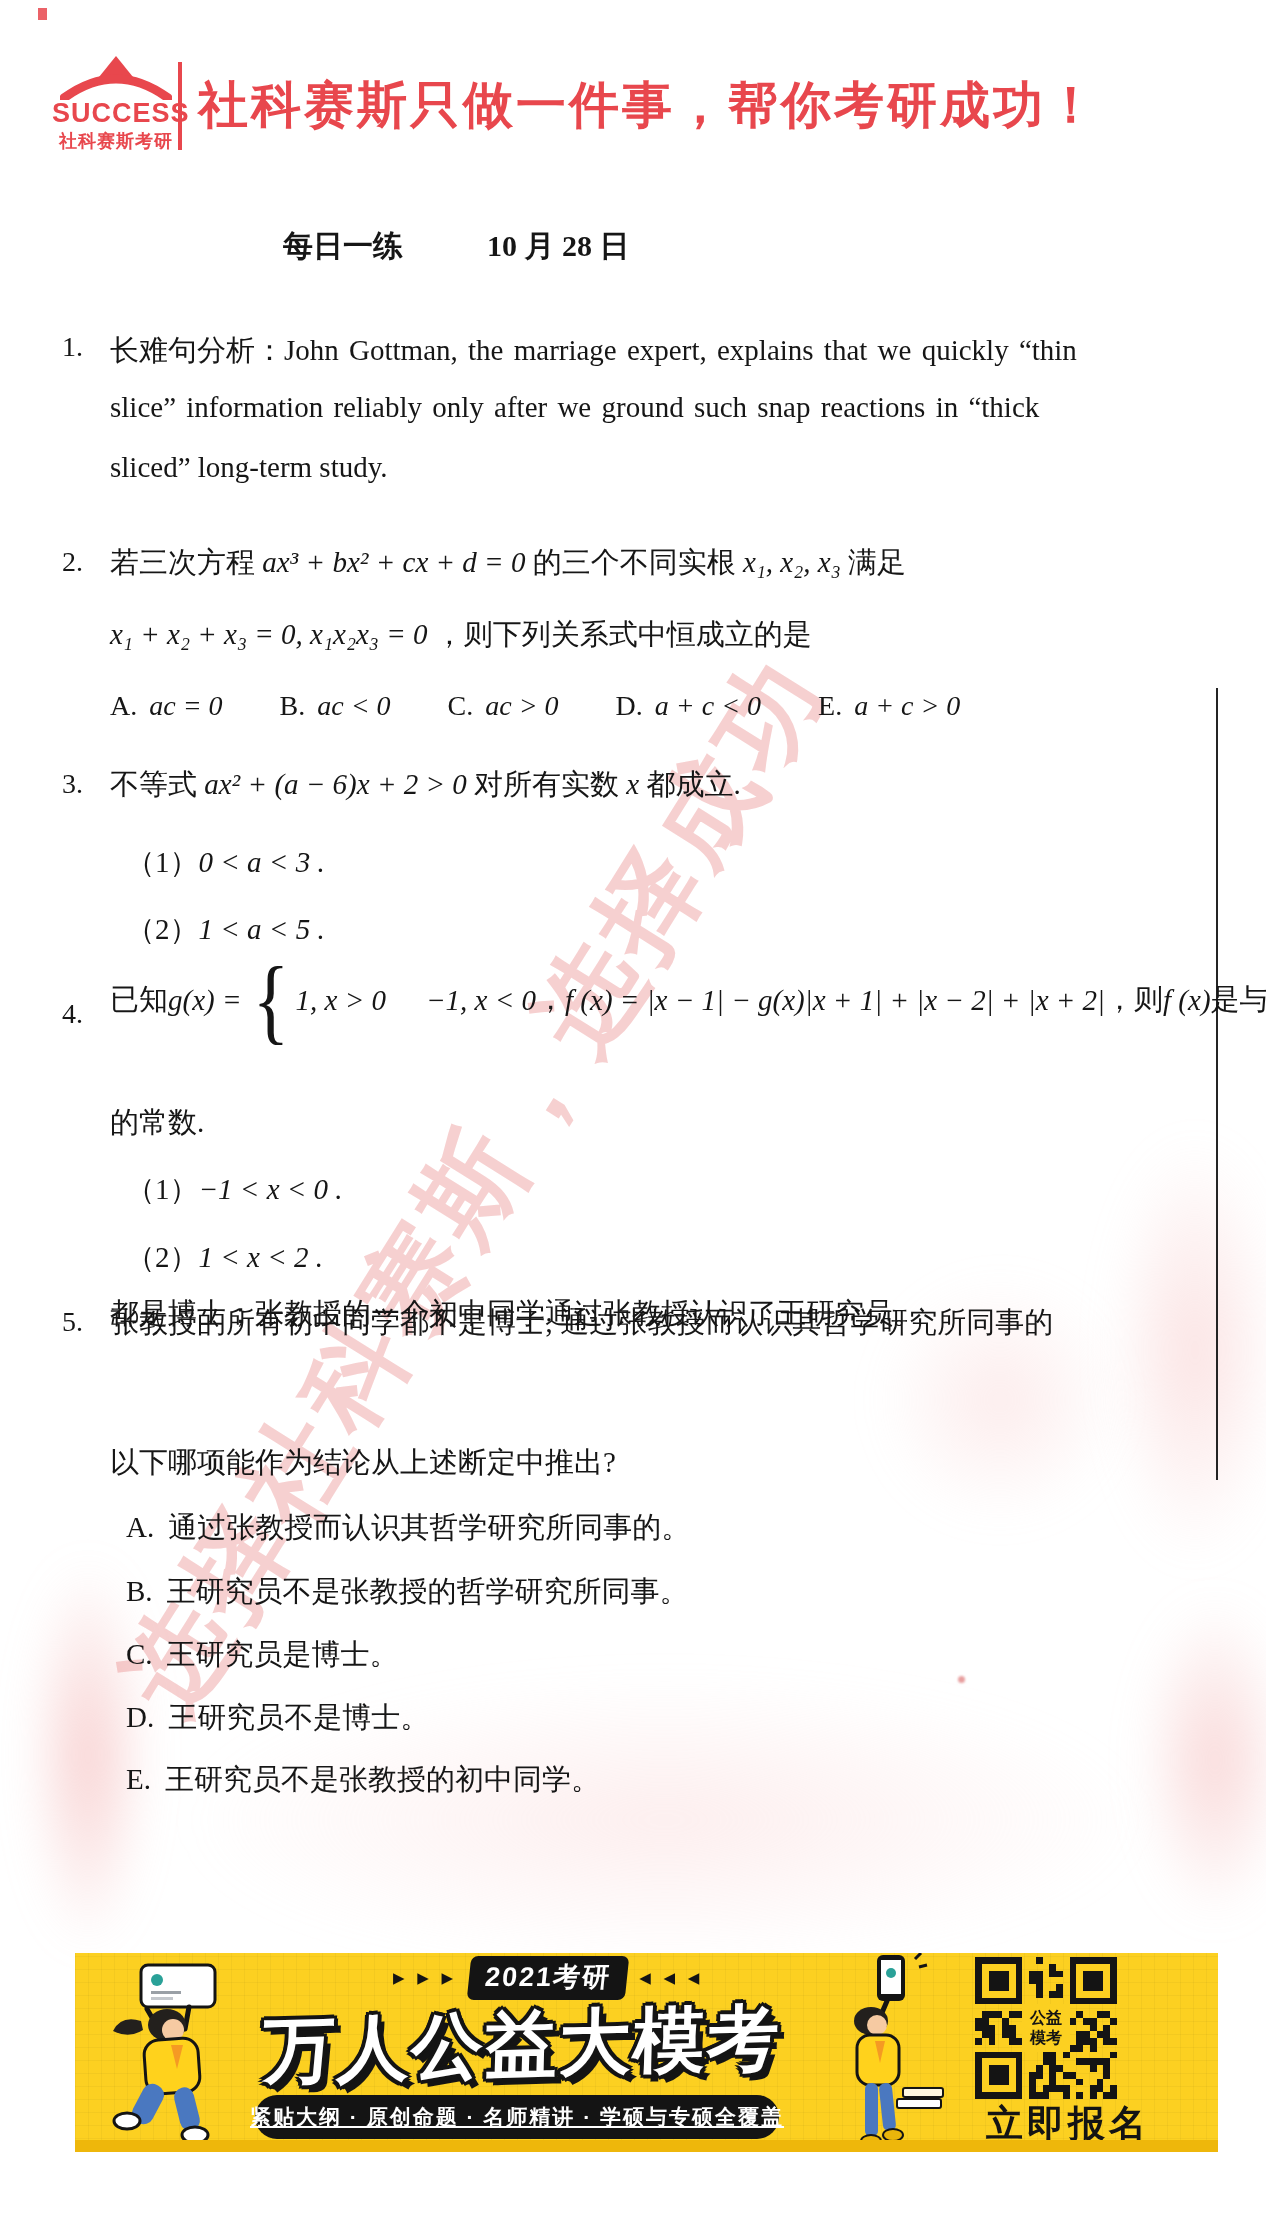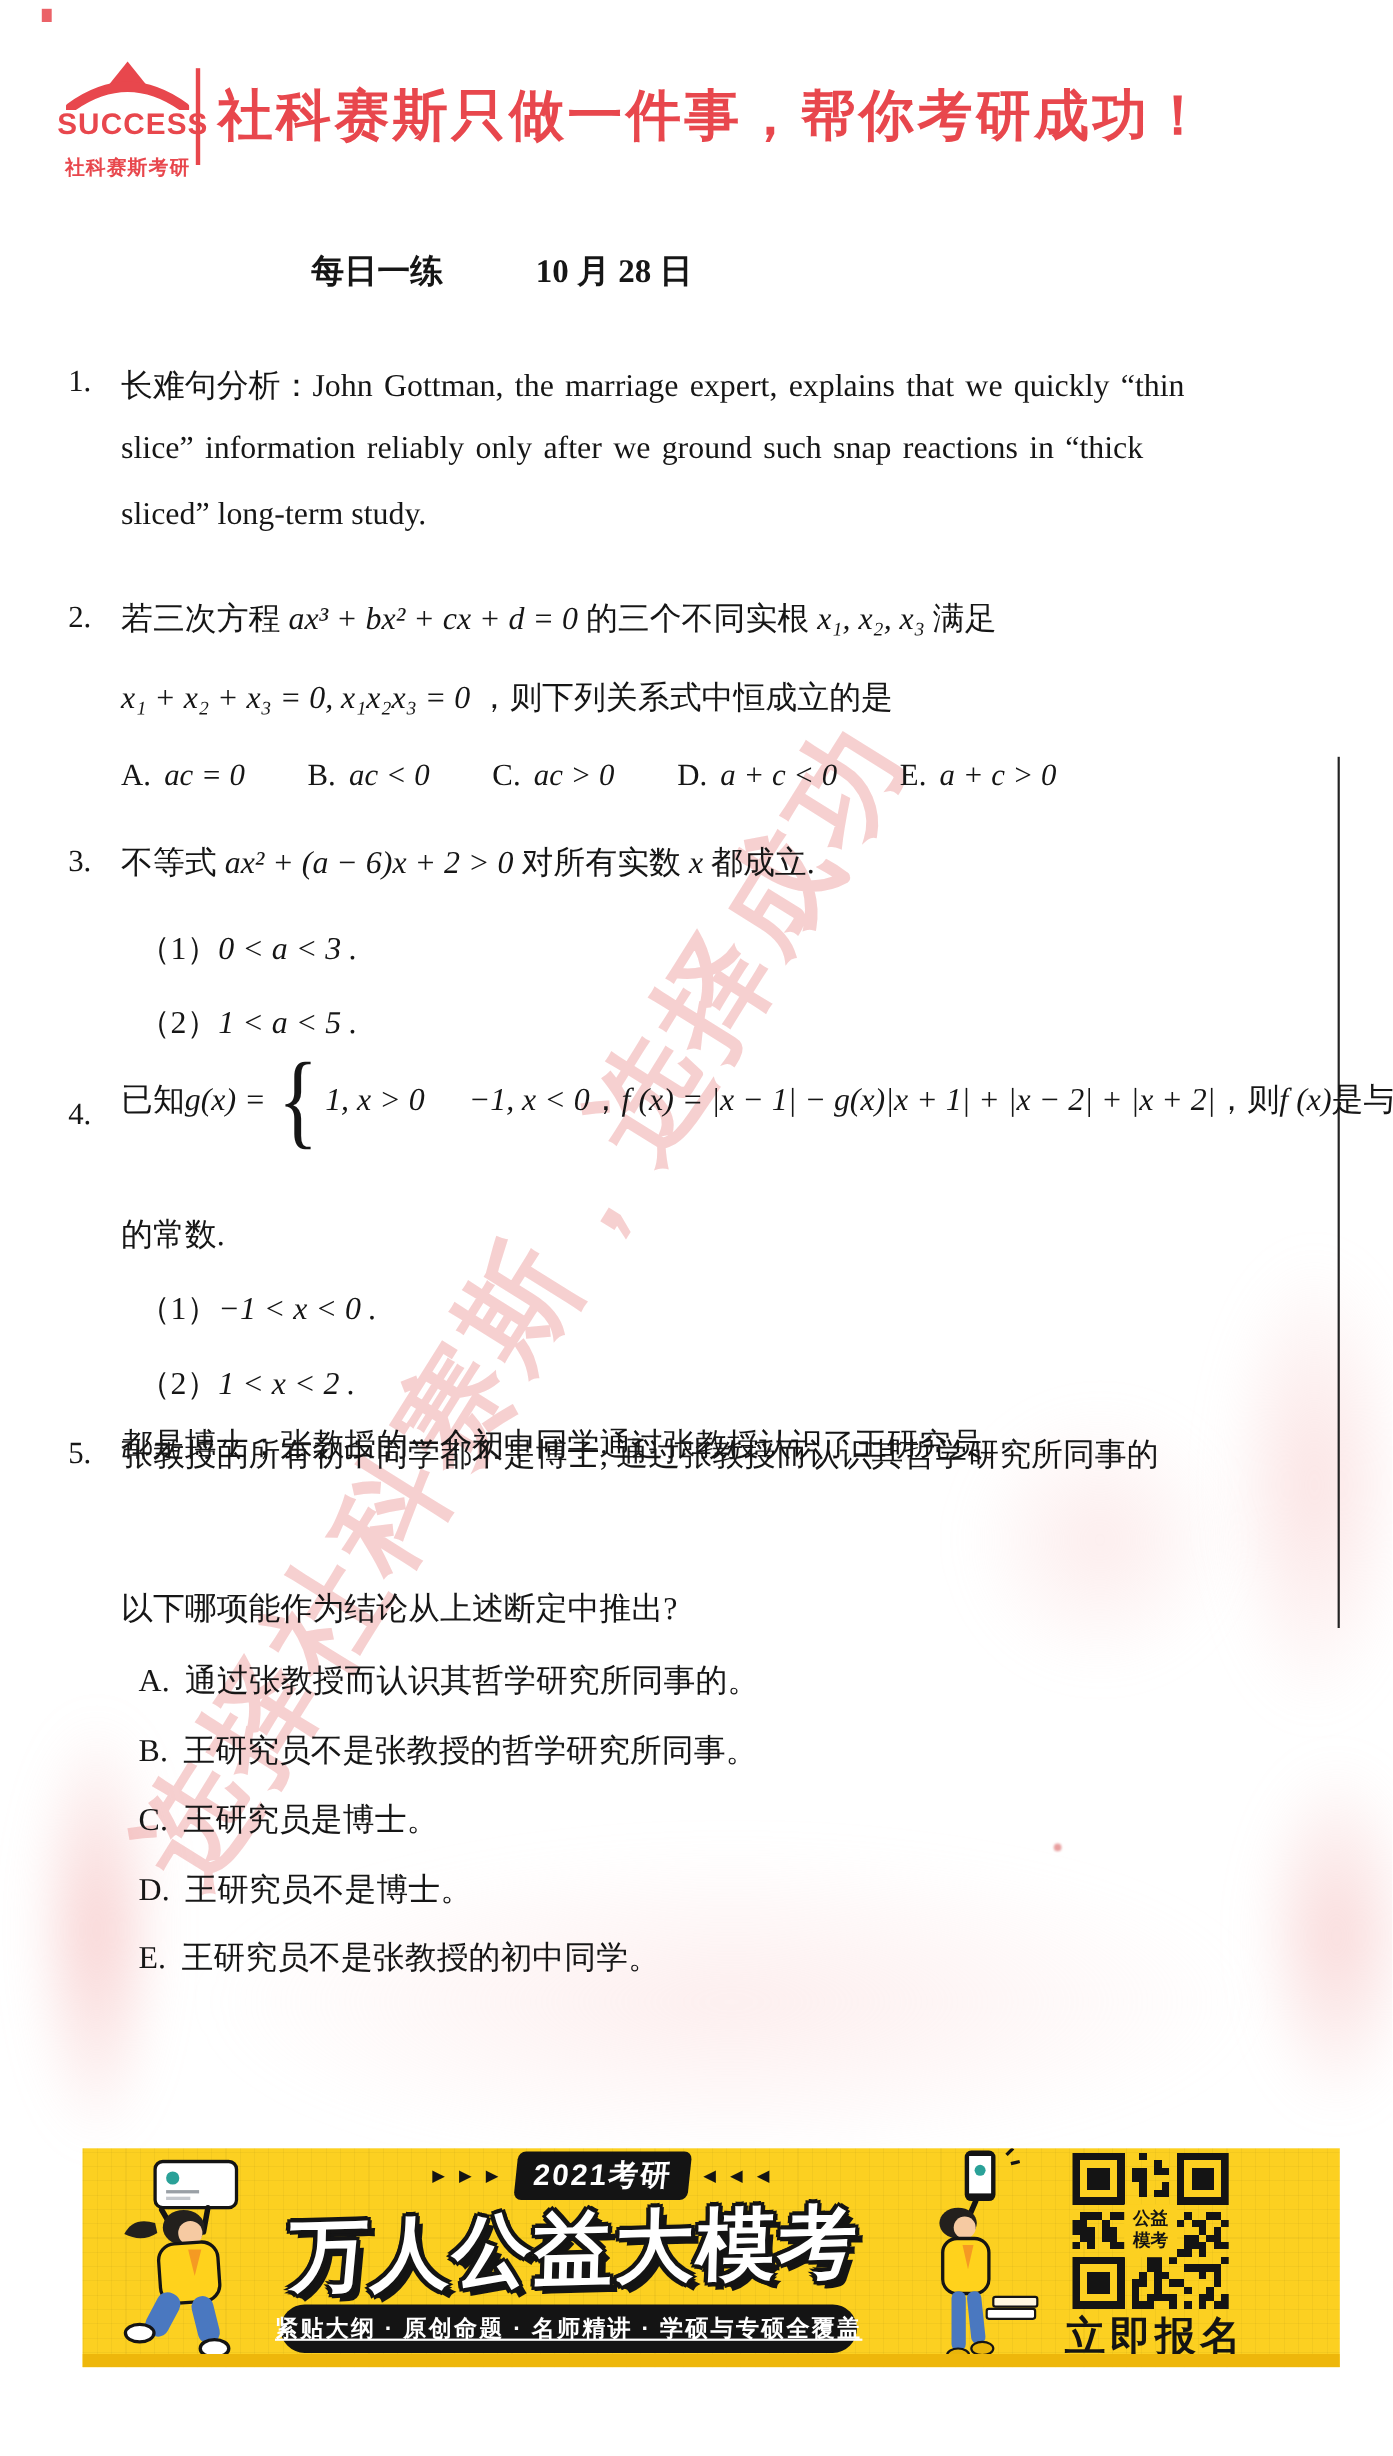--- a/index.html
+++ b/index.html
@@ -8,21 +8,21 @@
   .abs{position:absolute;}
   .nowrap{white-space:nowrap;}
 
   
   .corner-mark{left:38px;top:8px;width:9px;height:12px;background:#e8474d;opacity:.85;}
   .logo-wrap{left:52px;top:54px;width:128px;text-align:center;}
   .logo-roof{display:block;margin:0 auto;}
   .logo-brand{color:#e8474d;font-family:"Liberation Sans","DejaVu Sans",sans-serif;
               font-weight:700;font-size:27px;letter-spacing:1px;line-height:1;}
   .logo-sub{color:#e8474d;font-family:"Liberation Sans","DejaVu Sans",sans-serif;
-            font-weight:700;font-size:18px;letter-spacing:1px;margin-top:16px;line-height:1;}
+            font-weight:700;font-size:18px;letter-spacing:1px;margin-top:5px;line-height:1;}
   .header-divider{left:178px;top:62px;width:4px;height:88px;background:#e8474d;}
   .slogan{left:198px;top:72px;font-family:"Liberation Sans","DejaVu Sans",sans-serif;
           font-weight:900;font-size:50px;letter-spacing:3px;color:#e8474d;white-space:nowrap;}
 
   
   .doc-title{left:283px;top:226px;display:flex;gap:84px;font-size:30px;font-weight:700;z-index:2;}
 
   
   .qnum{left:62px;font-size:28px;z-index:2;}
   .qline{left:110px;font-size:29px;z-index:2;}
@@ -73,21 +73,21 @@
   .features{left:180px;top:142px;width:524px;height:44px;background:#141414;border-radius:26px;
             position:absolute;display:flex;align-items:center;justify-content:center;
             color:#ffffff;font-family:"Liberation Sans","DejaVu Sans",sans-serif;
             font-weight:700;font-size:21px;letter-spacing:2px;white-space:nowrap;text-decoration:underline;}
   .qr{left:900px;top:4px;width:142px;height:142px;position:absolute;text-decoration:underline;}
   .qr svg{display:block;width:100%;height:100%;shape-rendering:crispEdges;}
   .qr-label{left:50%;top:50%;transform:translate(-50%,-50%);position:absolute;width:48px;height:48px;
             background:#fcd021;color:#141414;display:flex;flex-direction:column;align-items:center;
             justify-content:center;font-family:"Liberation Sans","DejaVu Sans",sans-serif;
             font-weight:700;font-size:16px;line-height:1.25;}
-  .cta{left:893px;top:146px;width:200px;position:absolute;color:#141414;
+  .cta{left:893px;top:146px;width:200px;text-align:center;position:absolute;color:#141414;
        font-family:Liberation Sans, sans-serif;font-weight:900;font-size:37px;
        letter-spacing:4px;white-space:nowrap;}
   .girl1{left:14px;top:10px;position:absolute;}
   .girl2{left:748px;top:0px;position:absolute;}
   .books{left:820px;top:132px;position:absolute;}
 </style>
 </head>
 <body>
 
 <div class="page">

